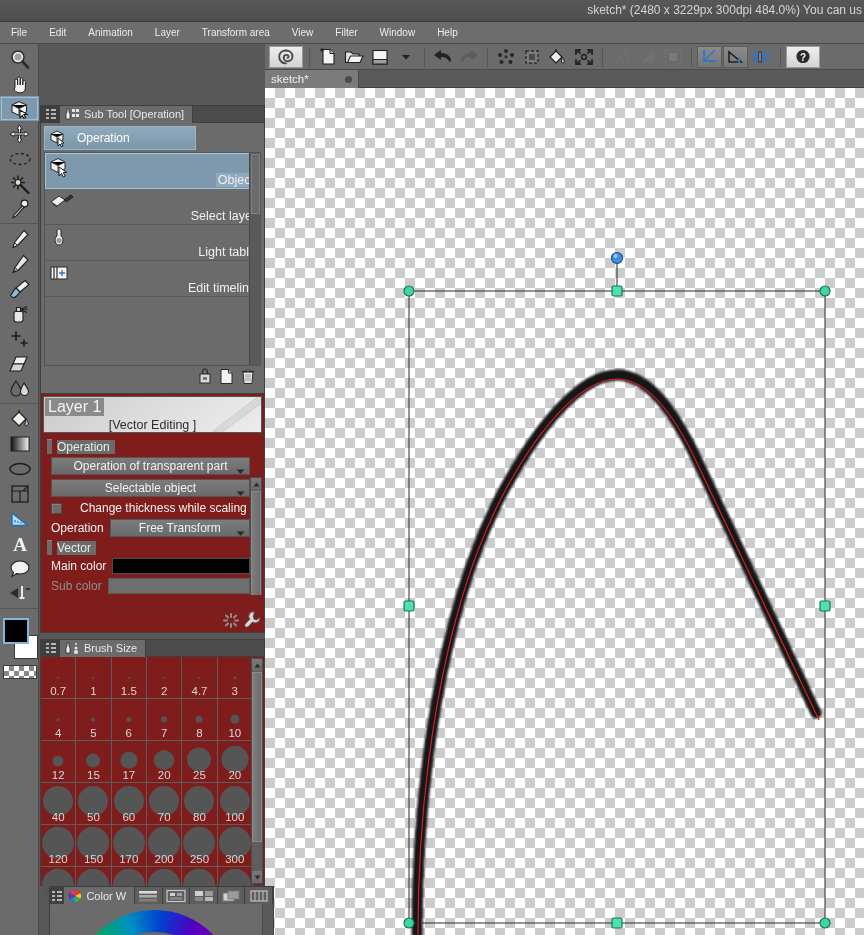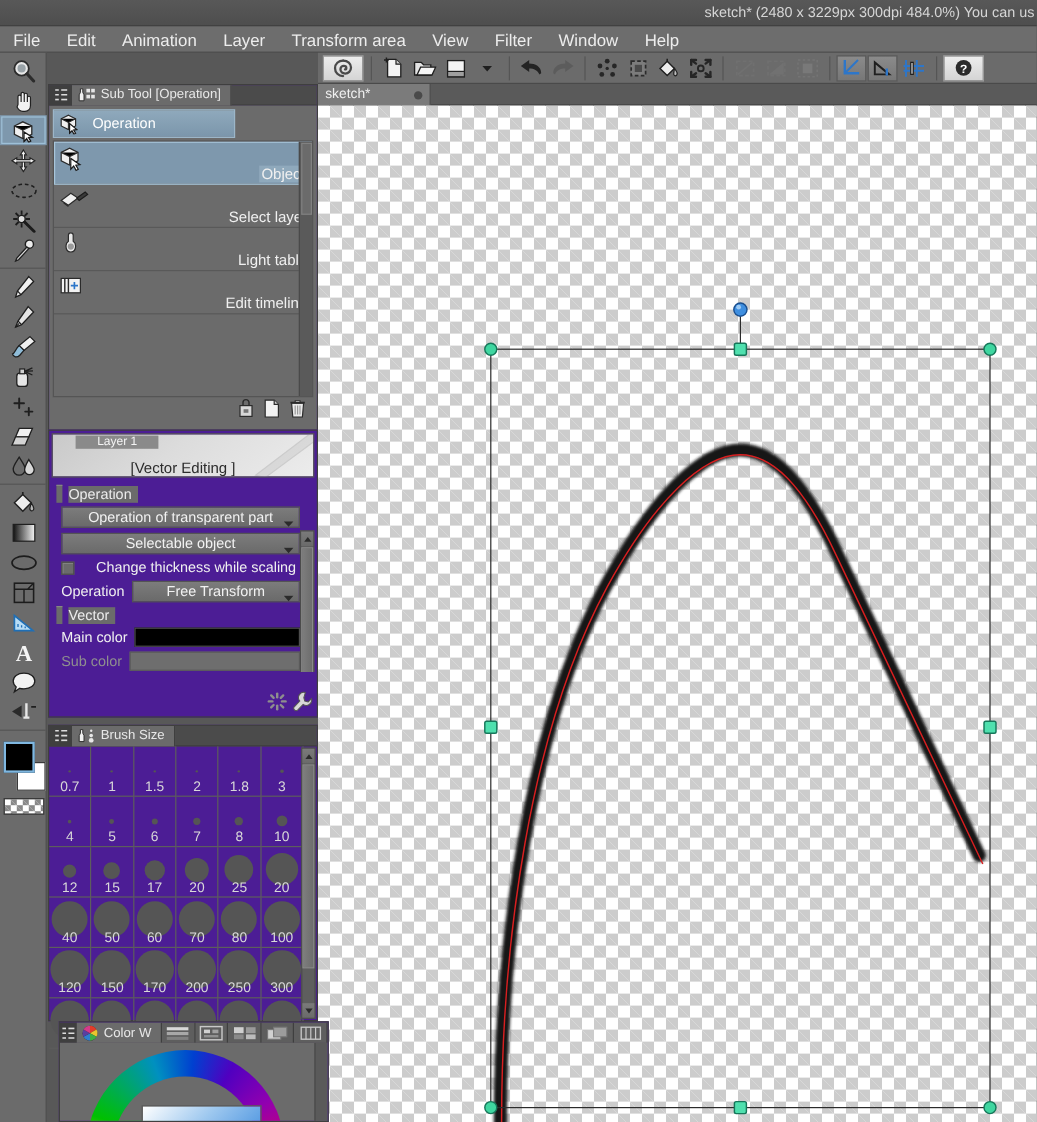--- a/index.html
+++ b/index.html
@@ -22,21 +22,21 @@
     font-size: 12px; color: #d6d6d6; white-space: nowrap;
   }
 
   
   .menubar {
     position: absolute; left: 0; top: 22px; width: 864px; height: 22px;
     background: #6d6d6d; border-bottom: 1px solid #4a4a4a;
     display: flex; align-items: center;
   }
   .menuitem {
-    font-size: 14px; color: #ededed; padding: 2px 11px; white-space: nowrap;
+    font-size: 10px; color: #ededed; padding: 2px 11px; white-space: nowrap;
     cursor: default;
   }
 
   
   .toolcol {
     position: absolute; left: 0; top: 44px; width: 39px; height: 891px;
     background: #6b6b6b; border-right: 1px solid #4c4c4c;
   }
   .toolcol .grp { border-bottom: 1px solid #555; padding: 2px 0; }
   .tool {
@@ -60,21 +60,21 @@
   .sw-trans {
     position: absolute; left: 3px; top: 52px; width: 34px; height: 14px;
     border: 1px solid #3a3a3a;
     background-image:
       linear-gradient(45deg, #888 25%, transparent 25%, transparent 75%, #888 75%),
       linear-gradient(45deg, #888 25%, #fff 25%, #fff 75%, #888 75%);
     background-size: 10px 10px; background-position: 0 0, 5px 5px;
   }
 
   
-  .palette { position: absolute; background: #4c1d95; }
+  .palette { position: absolute; background: #7f1d1d; margin-top: 35px; }
   .pal-head {
     height: 17px; background: #4b4b4b; display: flex; align-items: center;
     border-bottom: 1px solid #3f3f3f;
   }
   .pal-menu {
     width: 19px; height: 17px; display: flex; align-items: center; justify-content: center;
     background: #3f3f3f;
   }
   .pal-tab {
     height: 17px; display: flex; align-items: center; gap: 4px;
@@ -116,22 +116,22 @@
 
   
   #toolprop { left: 40px; top: 358px; width: 225px; height: 240px;
               border: 1px solid #3f3f3f; }
   .tp-preview {
     height: 37px; margin: 2px; position: relative; overflow: hidden;
     background: linear-gradient(140deg, #c9c9c9 0%, #dcdcdc 45%, #ececec 100%);
     border: 1px solid #555;
   }
   .tp-preview .layer {
-    position: absolute; left: 19px; top: 1px; font-size: 10px; color: #f4f4f4;
-    background: #8a8a8a; padding: 0 18px;
+    position: absolute; left: 1px; top: 1px; font-size: 16px; color: #f4f4f4;
+    background: #8a8a8a; padding: 0 3px;
   }
   .tp-preview .vec {
     position: absolute; left: 0; right: 0; bottom: 0; text-align: center;
     font-size: 12.5px; color: #2c2c2c;
   }
   .tp-preview .pen {
     position: absolute; right: -6px; top: -4px; width: 70px; height: 42px; opacity: .35;
   }
   .tp-body { position: relative; height: 160px; overflow: hidden; padding: 3px 14px 0 4px; }
   .grp-label { font-size: 12px; color: #ececec; position: relative; margin: 2px 0 3px 2px; }
@@ -812,21 +812,21 @@
       <div class="bs-cell">
           <span class="dot" style="width:2px;height:2px;"></span>
           <span class="num">1.5</span>
         </div>
       <div class="bs-cell">
           <span class="dot" style="width:2px;height:2px;"></span>
           <span class="num">2</span>
         </div>
       <div class="bs-cell">
           <span class="dot" style="width:2px;height:2px;"></span>
-          <span class="num">1.8</span>
+          <span class="num">4.7</span>
         </div>
       <div class="bs-cell">
           <span class="dot" style="width:3px;height:3px;"></span>
           <span class="num">3</span>
         </div>
 
       <div class="bs-cell">
           <span class="dot" style="width:3px;height:3px;"></span>
           <span class="num">4</span>
         </div>

